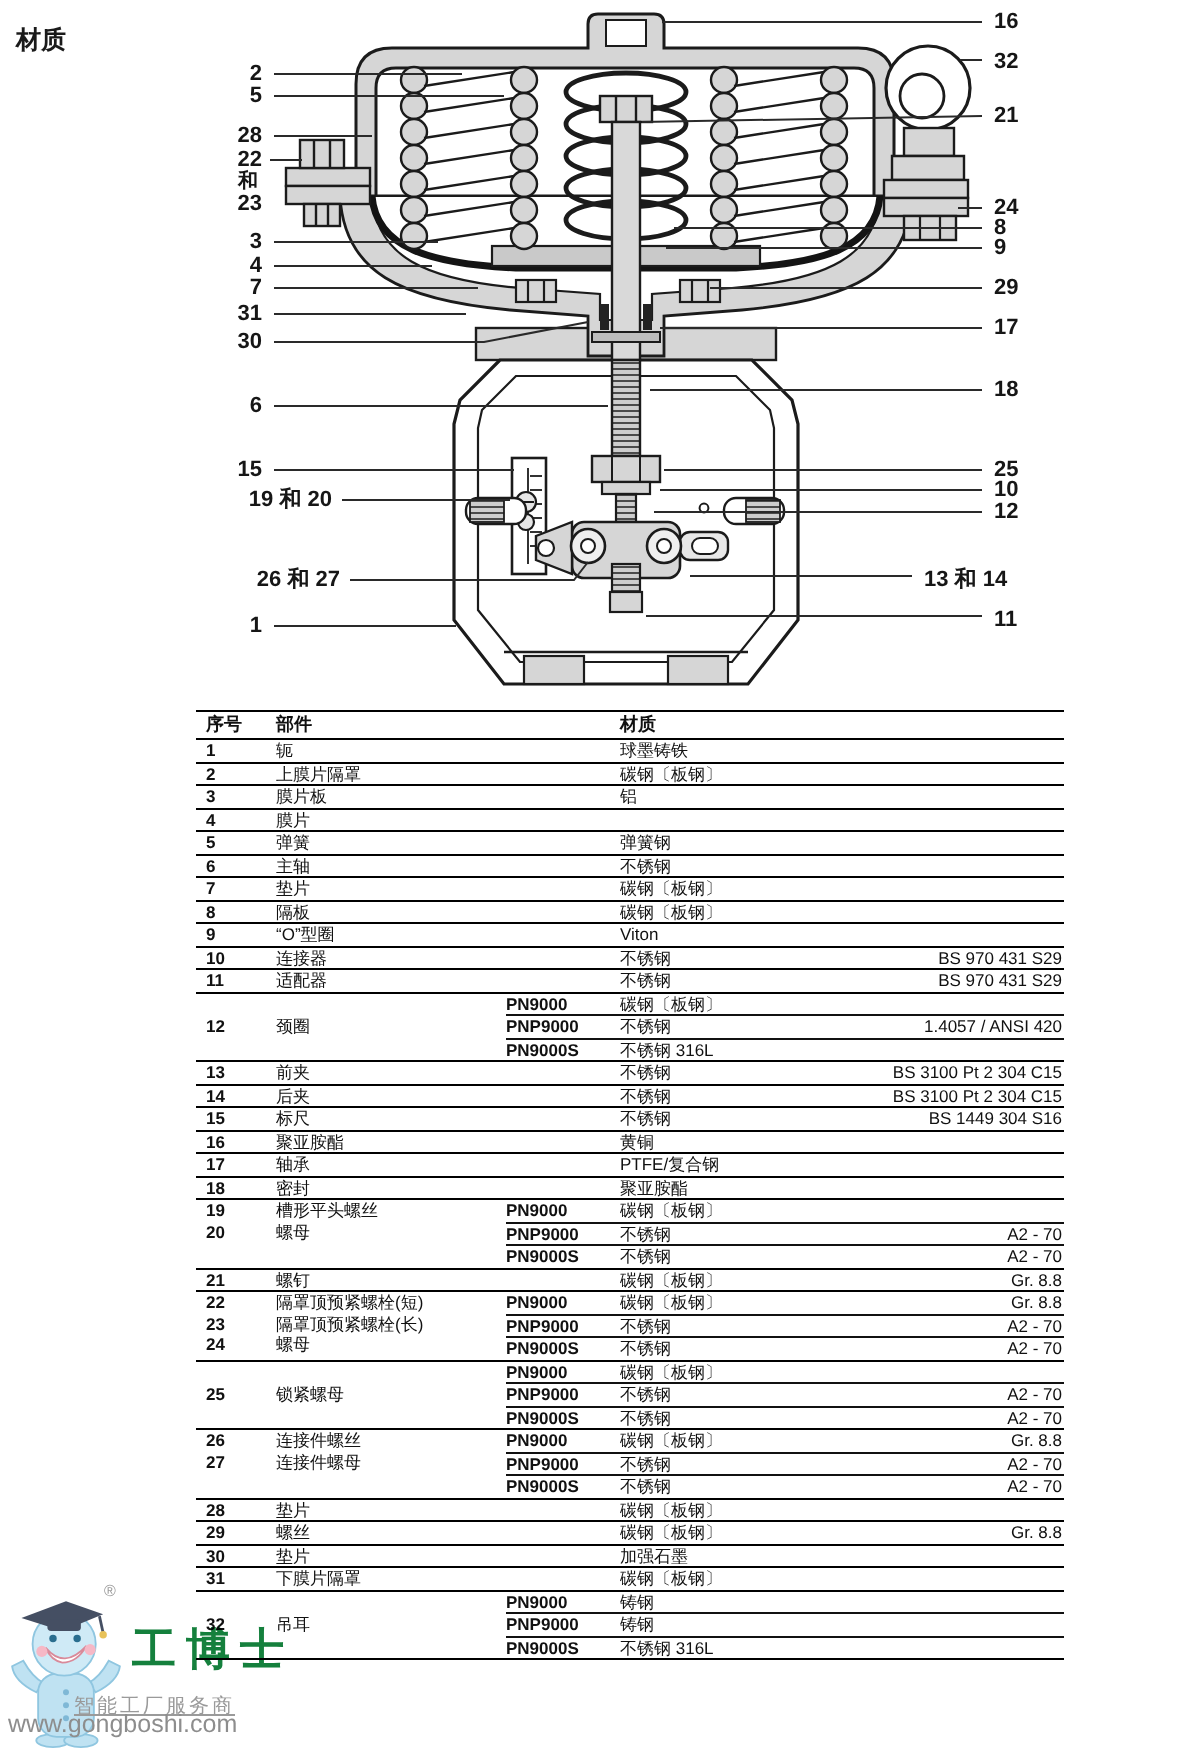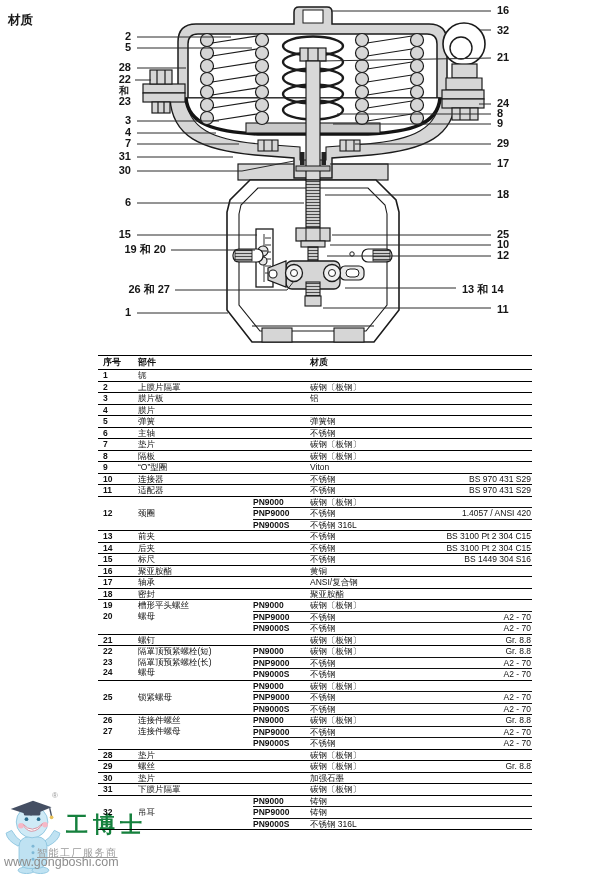--- a/index.html
+++ b/index.html
@@ -295,20 +295,27 @@
     <div class="h-mat">材质</div>
   </div>
   <div>
       <div class="t-row">
         <div class="c-no">
           <div class="line">1</div>
         </div>
         <div class="c-part">
           <div class="line">轭</div>
         </div>
+        <div class="c-entries">
+          <div class="entry">
+            <div class="c-code"></div>
+            <div class="c-mat">球墨铸铁</div>
+            <div class="c-spec"></div>
+          </div>
+        </div>
       </div>
       <div class="t-row">
         <div class="c-no">
           <div class="line">2</div>
         </div>
         <div class="c-part">
           <div class="line">上膜片隔罩</div>
         </div>
         <div class="c-entries">
           <div class="entry">
@@ -534,21 +541,21 @@
       <div class="t-row">
         <div class="c-no">
           <div class="line">17</div>
         </div>
         <div class="c-part">
           <div class="line">轴承</div>
         </div>
         <div class="c-entries">
           <div class="entry">
             <div class="c-code"></div>
-            <div class="c-mat">ANSI/复合钢</div>
+            <div class="c-mat">PTFE/复合钢</div>
             <div class="c-spec"></div>
           </div>
         </div>
       </div>
       <div class="t-row">
         <div class="c-no">
           <div class="line">18</div>
         </div>
         <div class="c-part">
           <div class="line">密封</div>

